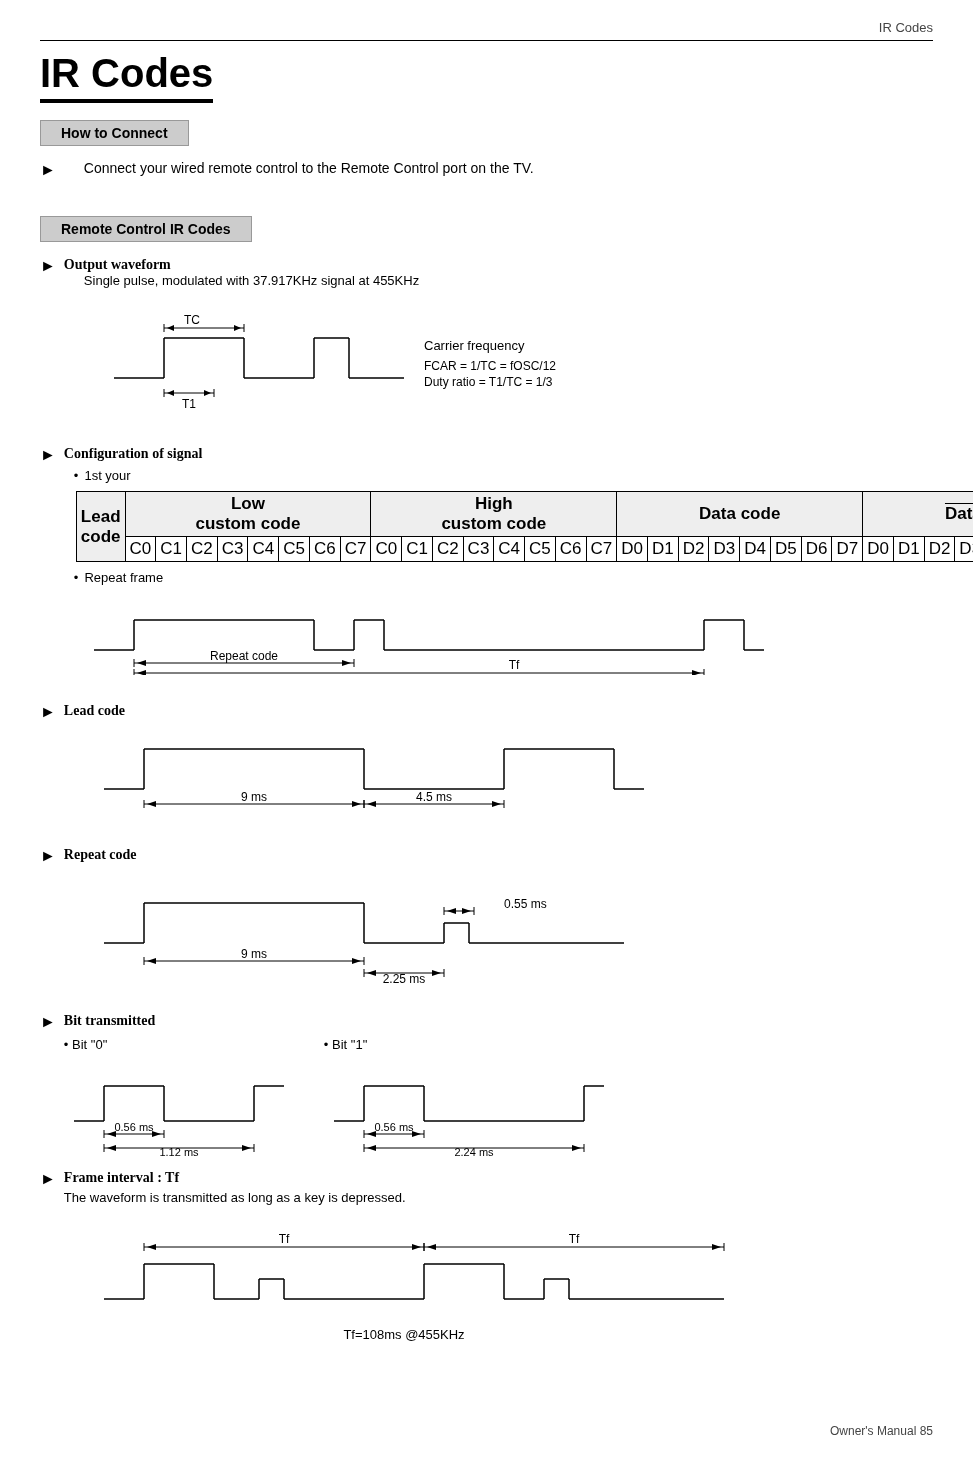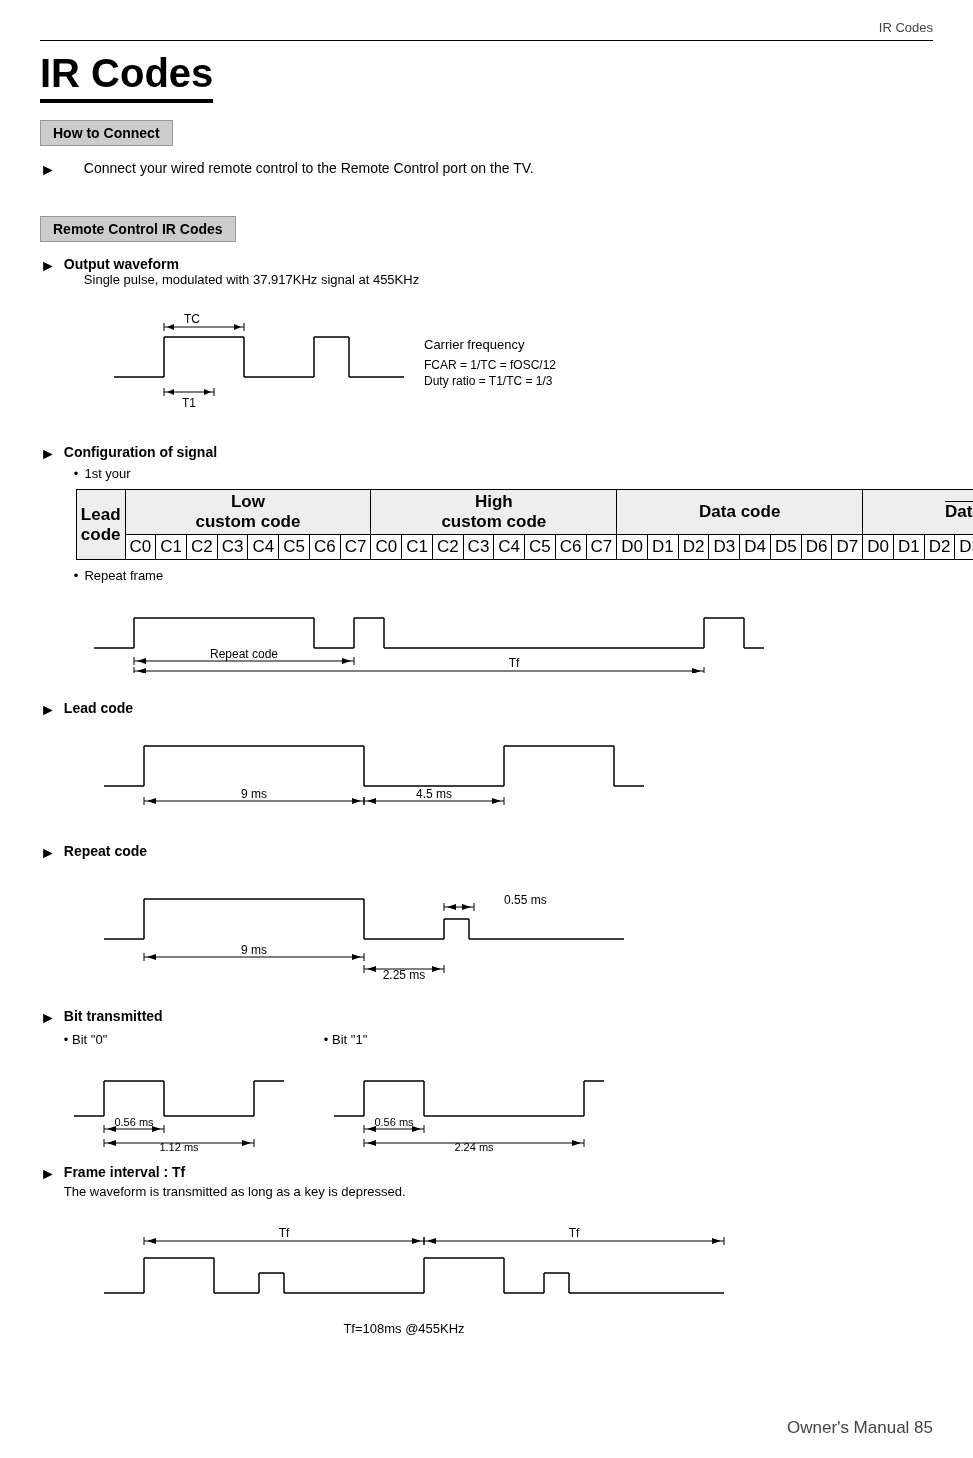--- a/index.html
+++ b/index.html
@@ -21,41 +21,41 @@
       border-bottom: 1px solid #000;
       padding-bottom: 5px;
       margin-bottom: 10px;
     }
 
     
     .section-label {
       background: #ccc;
       border: 1px solid #999;
       display: inline-block;
-      padding: 4px 12px;
+      padding: 4px 20px;
       font-size: 14px;
       font-weight: bold;
       margin-bottom: 14px;
       margin-top: 8px;
     }
 
     
     .arrow-bullet {
       display: flex;
       align-items: flex-start;
       margin-bottom: 8px;
       font-size: 14px;
     }
     .arrow-bullet .arrow {
       font-size: 16px;
       margin-right: 8px;
       margin-top: 1px;
     }
     .arrow-bullet .content { flex: 1; }
-    .arrow-bullet strong { font-weight: bold; }
+    .arrow-bullet strong { font-weight: bold; font-family: Liberation Serif, serif; }
 
     .bullet-dot {
       display: flex;
       align-items: flex-start;
       margin: 6px 0 4px 20px;
       font-size: 13px;
     }
     .bullet-dot::before {
       content: "•";
       margin-right: 6px;
@@ -69,21 +69,21 @@
     
     svg text {
       font-family: Arial, sans-serif;
     }
 
     
     .page-footer {
       position: absolute;
       bottom: 20px;
       right: 40px;
-      font-size: 17px;
+      font-size: 12px;
       color: #444;
       margin-top: 10px;
     }
 
     .frame-code-table {
       border-collapse: collapse;
       margin: 8px 0 8px 12px;
       font-size: 17px;
     }
     .frame-code-table td, .frame-code-table th {

